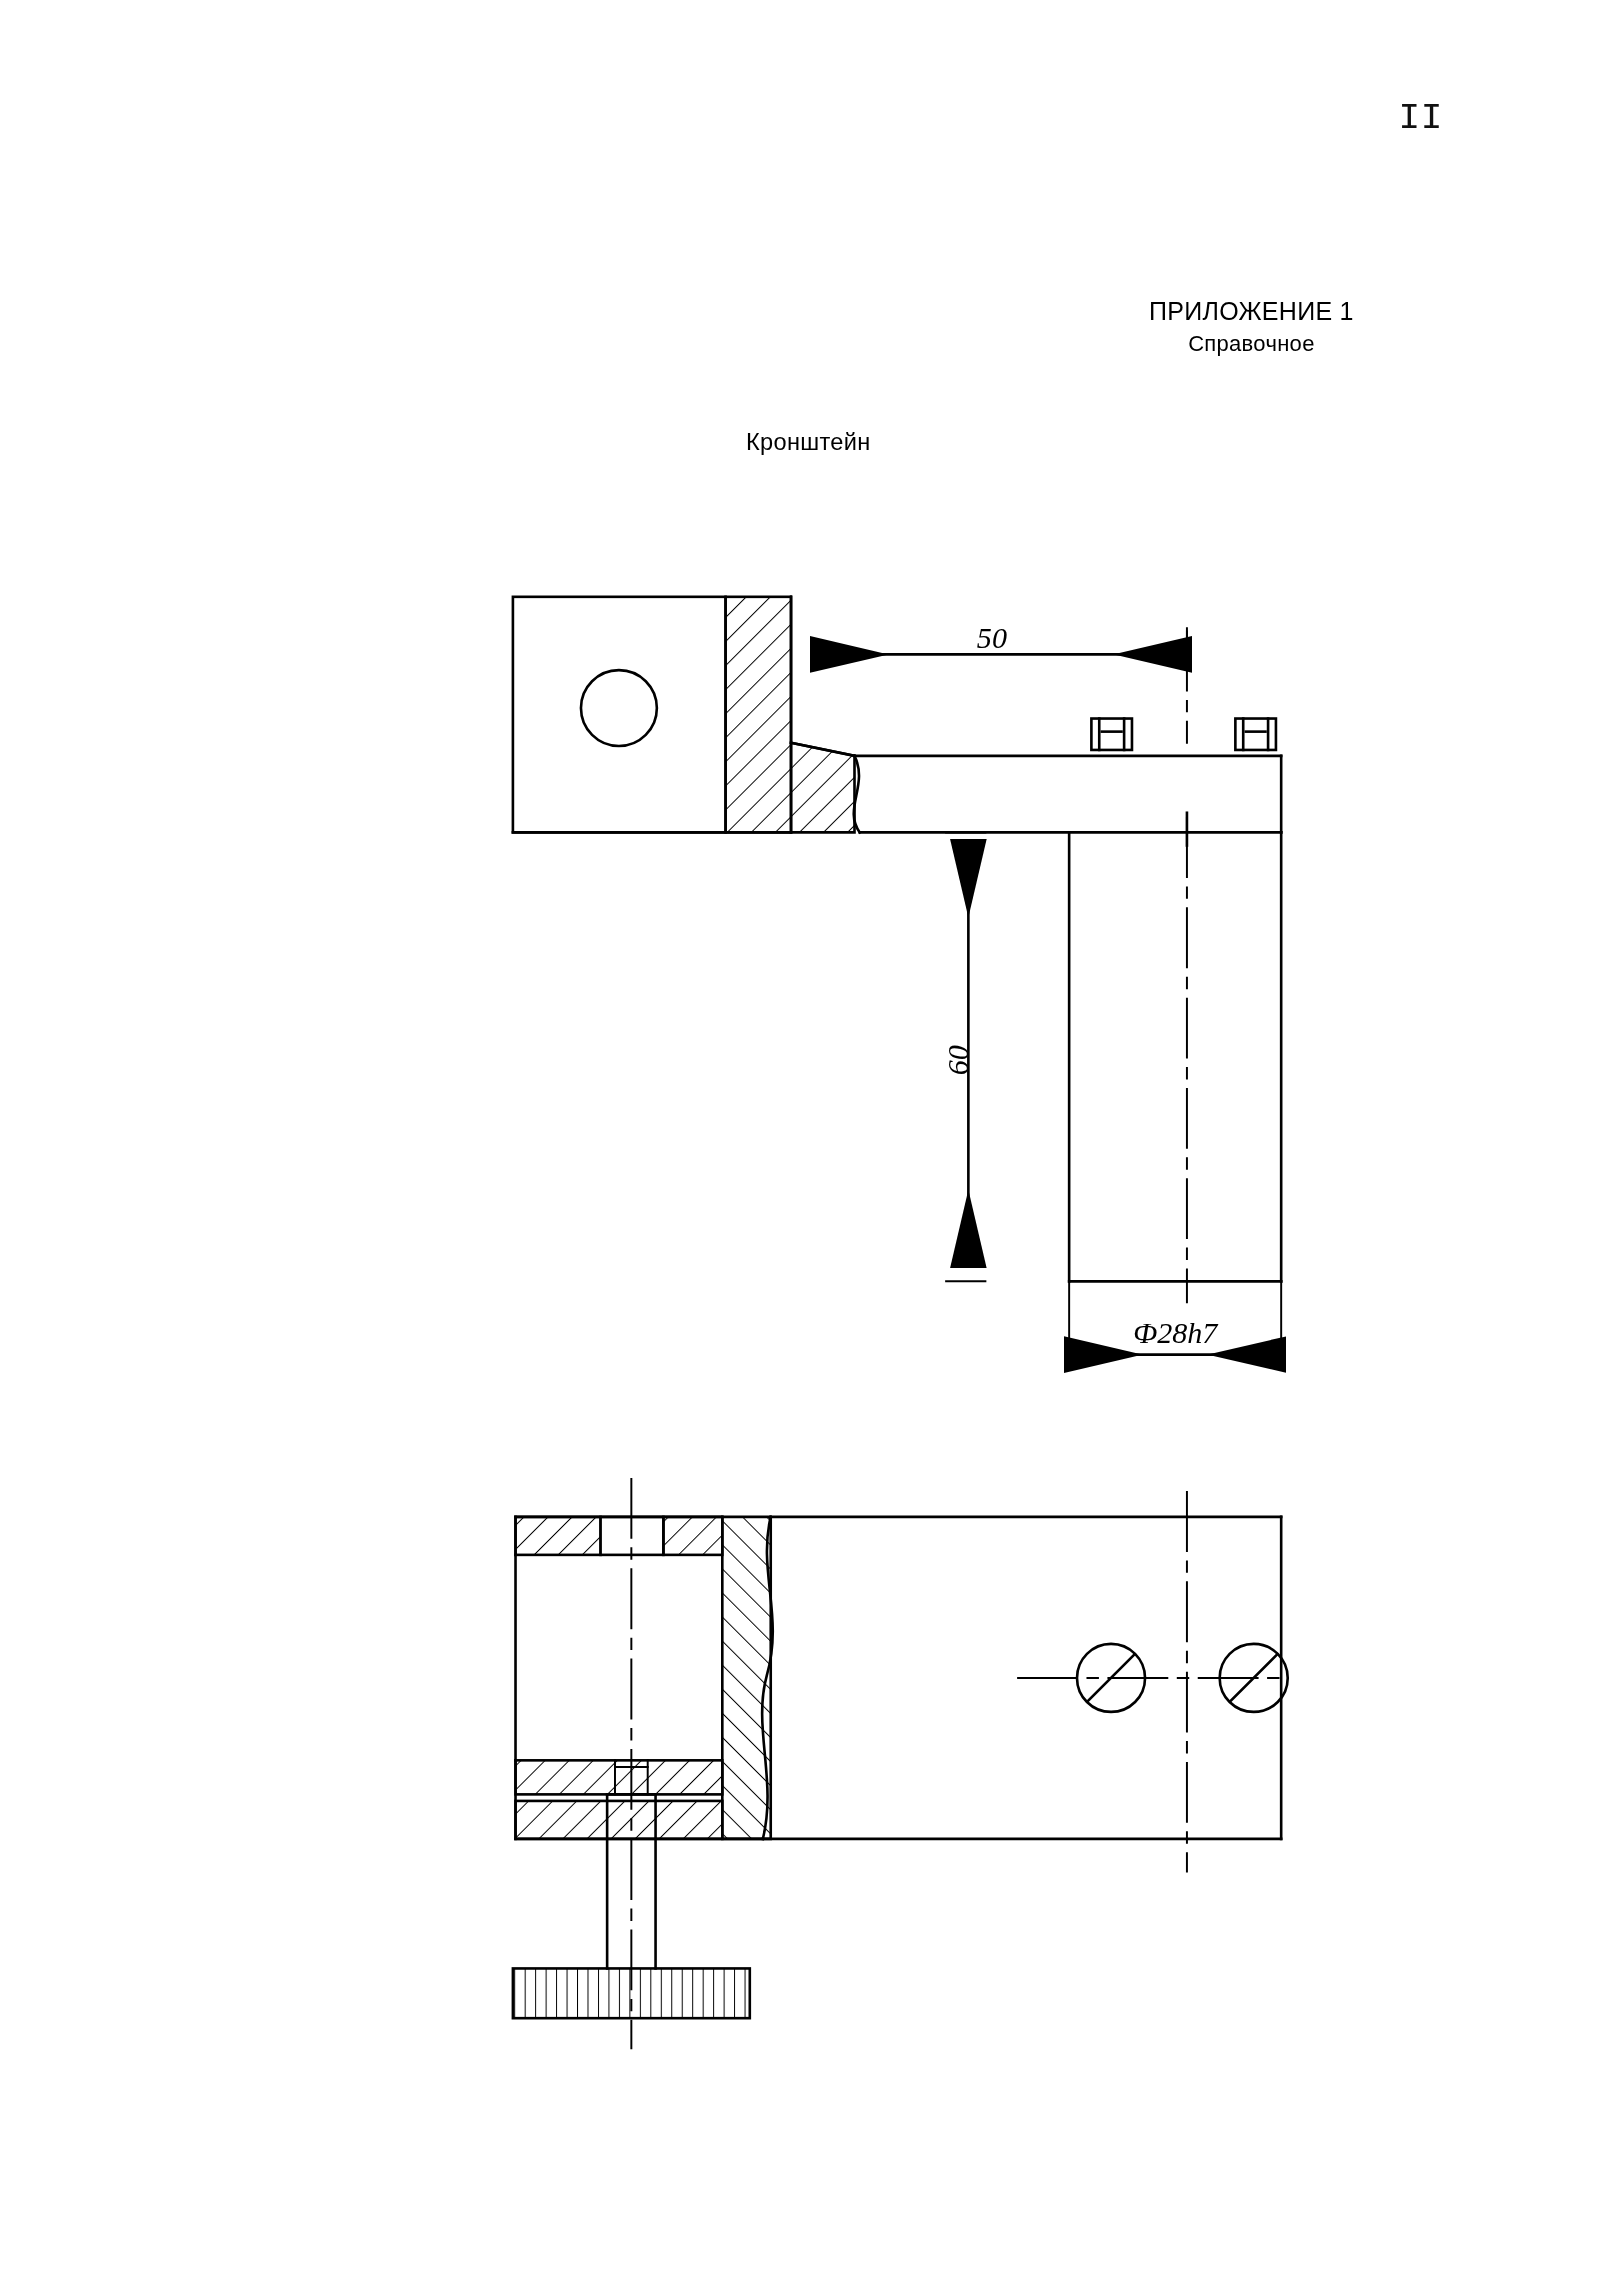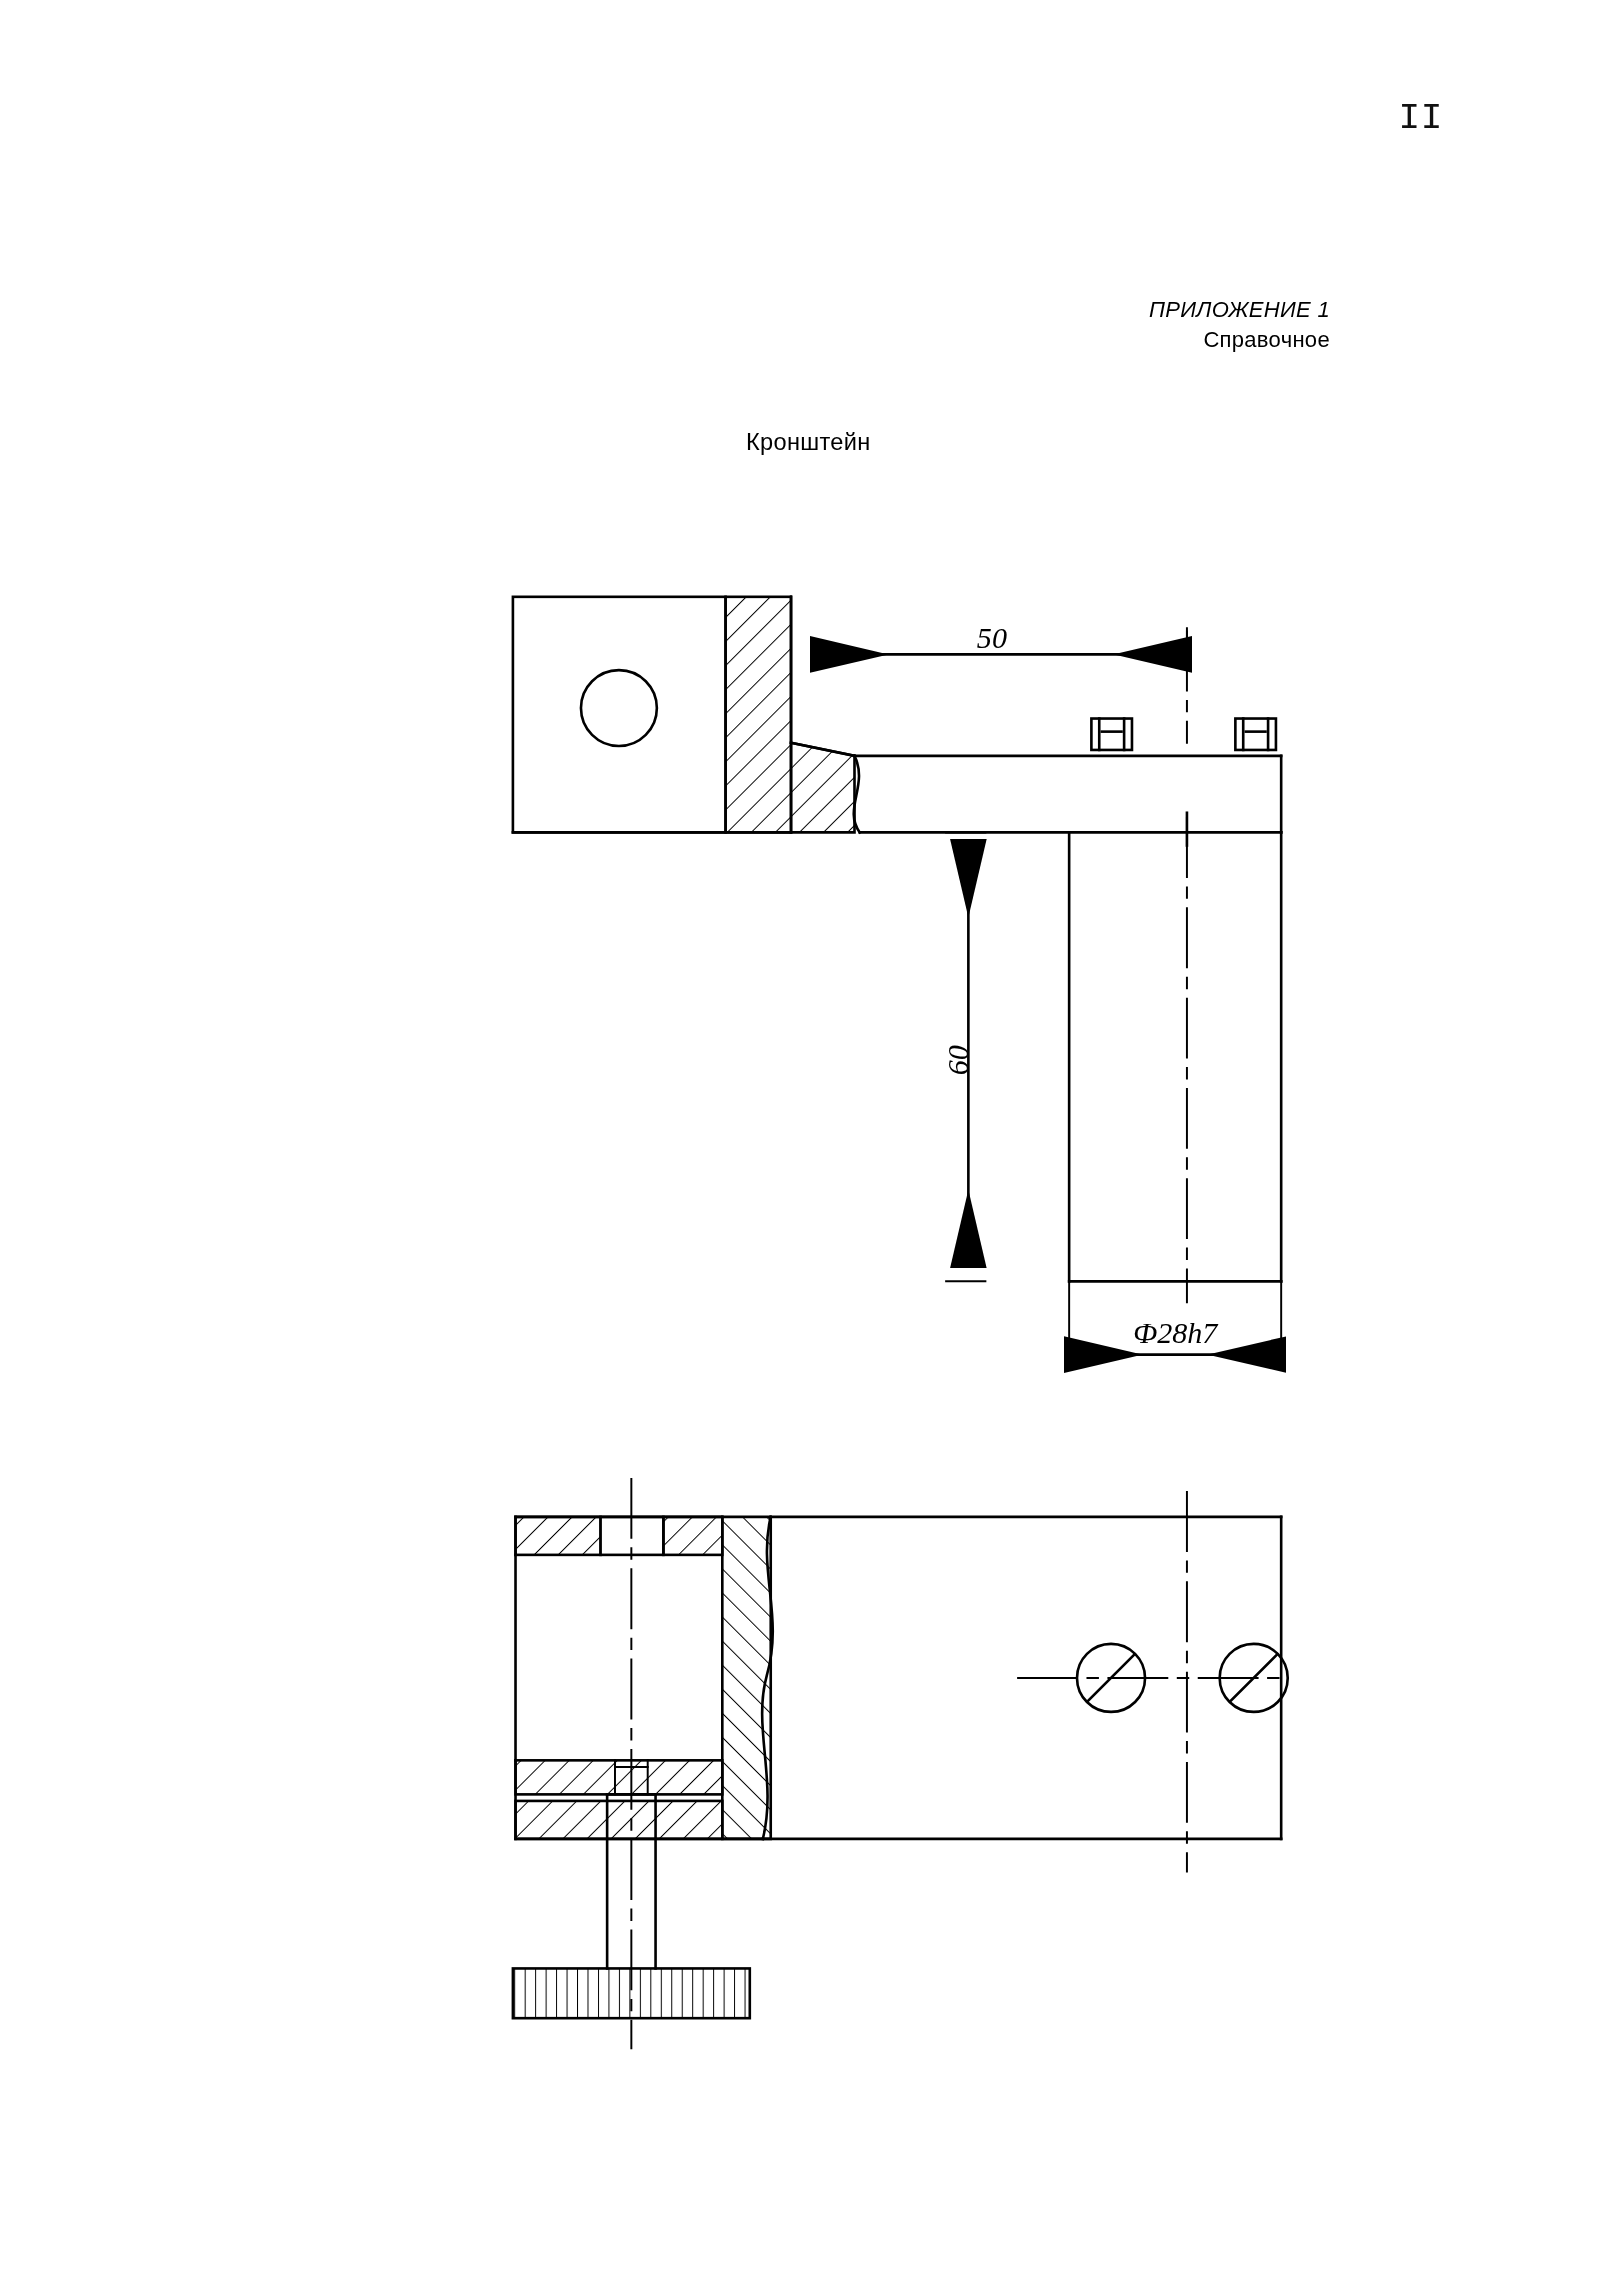--- a/index.html
+++ b/index.html
@@ -31,29 +31,27 @@
     color: #111;
   }
   .annex-block {
     position: absolute;
     top: 295px;
     left: 1149px;
     text-align: center;
     line-height: 1.35;
   }
   .annex-title {
-    font-size: 22px;
+    font-size: 25px;
     letter-spacing: 0.3px;
     white-space: nowrap;
-    font-style: italic;
   }
   .annex-sub {
     font-size: 22px;
     letter-spacing: 0.3px;
-    text-align: right;
   }
   .part-title {
     position: absolute;
     top: 429px;
     left: 746px;
     font-size: 23.6px;
     letter-spacing: 0.3px;
   }
   
   .drawing {

